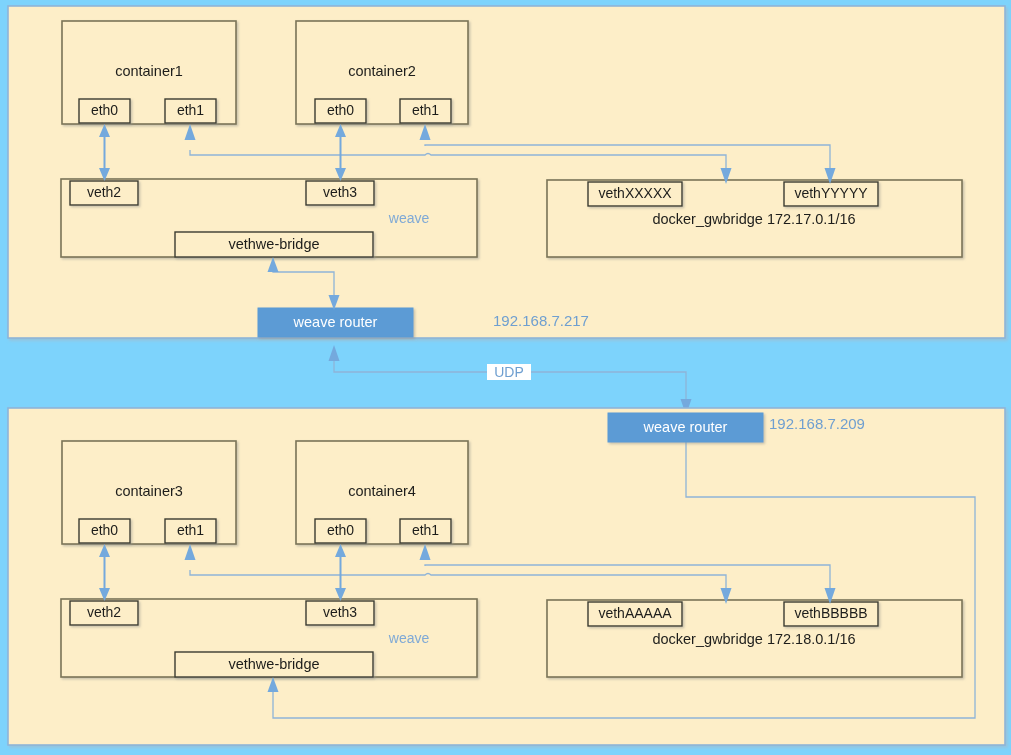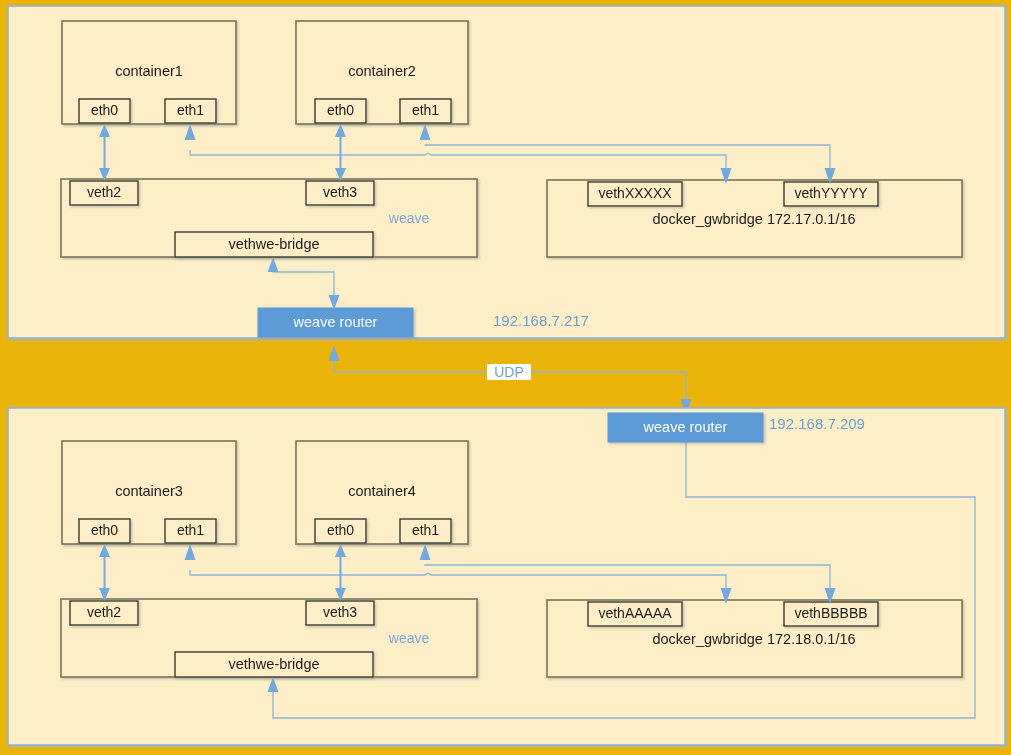--- a/index.html
+++ b/index.html
@@ -10,21 +10,21 @@
   body {
     width: 1011px;
     height: 755px;
     font-family: "Liberation Sans", sans-serif;
     overflow: hidden;
   }
   #diagram-root {
     position: relative;
     width: 1011px;
     height: 755px;
-    background: #eab308;
+    background: #7dd3fc;
   }
   svg.layer {
     position: absolute;
     left: 0;
     top: 0;
     width: 1011px;
     height: 755px;
   }
   .host-panel {
     fill: #fdeec8;

